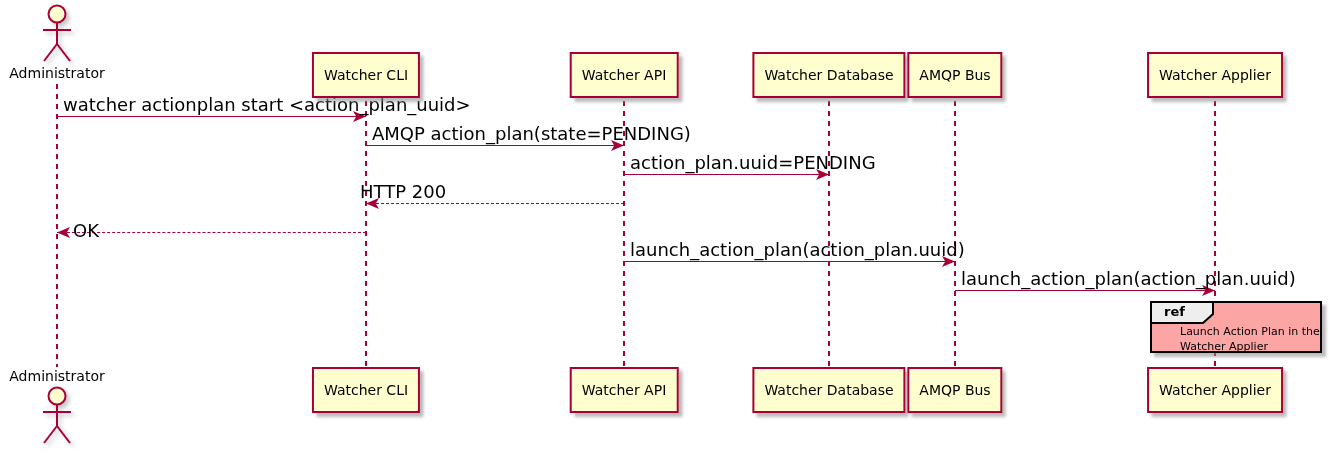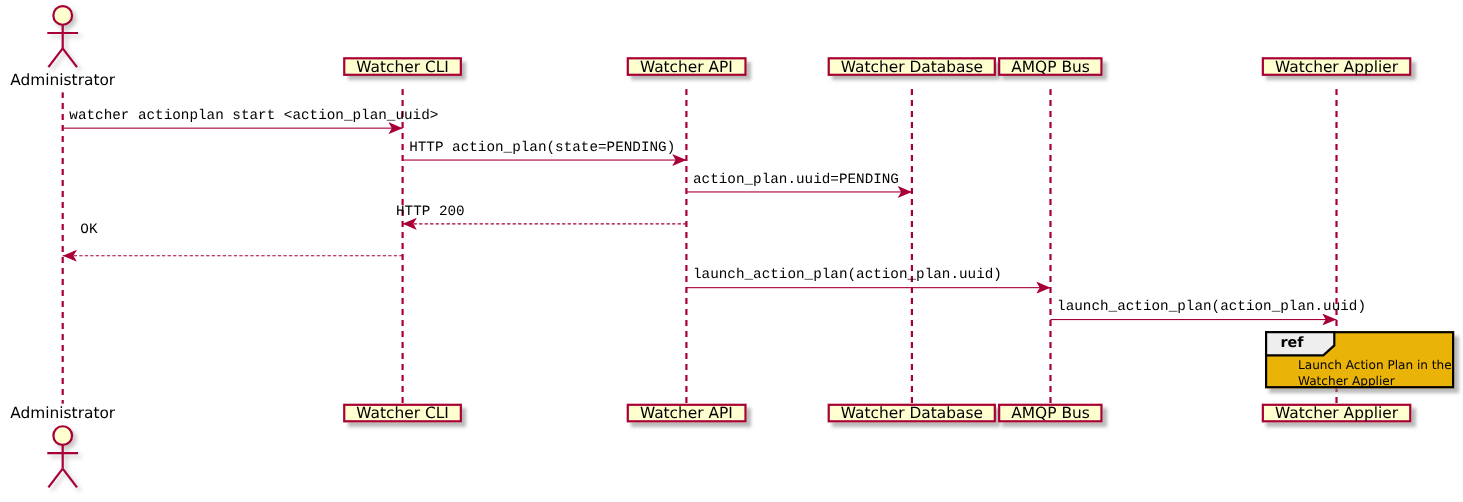--- a/index.html
+++ b/index.html
@@ -17,45 +17,45 @@
   }
   .lifeline{
     position:absolute;width:2px;
     background-image:repeating-linear-gradient(to bottom,
       var(--lifeline) 0px, var(--lifeline) 5px,
       transparent 5px, transparent 10px);
     z-index:0;
   }
   .pbox{
     position:absolute;transform:translateX(-50%);
-    box-sizing:border-box;height:17px;
+    box-sizing:border-box;height:46px;
     display:flex;align-items:center;justify-content:center;
     padding:0 10px;white-space:nowrap;
     background:var(--participant-fill);
     border:2px solid var(--participant-border);
     box-shadow:4px 4px 3px rgba(140,140,140,.6);
     font-size:14px;z-index:2;
   }
   .actor-figure{position:absolute;transform:translateX(-50%);z-index:2;}
   .actor-figure svg{display:block;filter:drop-shadow(3px 3px 2px rgba(140,140,140,.5));}
   .actor-label{
     position:absolute;transform:translateX(-50%);
     font-size:14px;white-space:nowrap;z-index:2;
   }
   .msg{position:absolute;left:0;top:0;z-index:1;}
   .msg-line{position:absolute;height:0;}
   .msg-line.solid{border-top:1px solid var(--arrow);}
   .msg-line.dashed{border-top:1px dashed var(--arrow);}
-  .msg-label{position:absolute;font-size:13px;white-space:nowrap;line-height:16px;font-family:Liberation Mono, monospace;}
+  .msg-label{position:absolute;font-size:18px;white-space:nowrap;line-height:16px;}
   .arrow-head{position:absolute;width:13px;height:11px;background:var(--arrow);}
   .arrow-head.right{clip-path:polygon(0 0,100% 50%,0 100%,25% 50%);}
   .arrow-head.left{clip-path:polygon(100% 0,0 50%,100% 100%,75% 50%);}
   .ref-box{
     position:absolute;left:1150px;top:301px;width:172px;height:52px;
-    box-sizing:border-box;background:#eab308;
+    box-sizing:border-box;background:#fca5a5;
     border:2px solid var(--ref-border);
     box-shadow:4px 4px 3px rgba(140,140,140,.6);
     z-index:3;
   }
   .ref-tab-svg{position:absolute;left:-2px;top:-2px;}
   .ref-keyword{
     position:absolute;left:12px;top:1px;
     font-size:13px;font-weight:bold;z-index:1;
   }
   .ref-text{
@@ -136,36 +136,36 @@
     </div>
     <div class="actor-label" style="left: 57px; top: 368px;">Administrator</div>
     <div class="msg">
       <div class="msg-line solid" style="left: 57px; top: 116px; width: 309px;"></div>
       <div class="arrow-head right" style="top: 111px; left: 353px;"></div>
       <div class="msg-label" style="left: 63px; top: 97px;">watcher actionplan start &lt;action_plan_uuid&gt;</div>
     </div>
     <div class="msg">
       <div class="msg-line solid" style="left: 366px; top: 145px; width: 258px;"></div>
       <div class="arrow-head right" style="top: 140px; left: 611px;"></div>
-      <div class="msg-label" style="left: 372px; top: 126px;">HTTP action_plan(state=PENDING)</div>
+      <div class="msg-label" style="left: 372px; top: 126px;">AMQP action_plan(state=PENDING)</div>
     </div>
     <div class="msg">
       <div class="msg-line solid" style="left: 624px; top: 174px; width: 205px;"></div>
       <div class="arrow-head right" style="top: 169px; left: 816px;"></div>
       <div class="msg-label" style="left: 630px; top: 155px;">action_plan.uuid=PENDING</div>
     </div>
     <div class="msg">
       <div class="msg-line dashed" style="left: 366px; top: 203px; width: 258px;"></div>
       <div class="arrow-head left" style="top: 198px; left: 366px;"></div>
       <div class="msg-label" style="left: 360px; top: 184px;">HTTP 200</div>
     </div>
     <div class="msg">
       <div class="msg-line dashed" style="left: 57px; top: 232px; width: 309px;"></div>
       <div class="arrow-head left" style="top: 227px; left: 57px;"></div>
-      <div class="msg-label" style="left: 73px; top: 201px;">OK</div>
+      <div class="msg-label" style="left: 73px; top: 223px;">OK</div>
     </div>
     <div class="msg">
       <div class="msg-line solid" style="left: 624px; top: 261px; width: 331px;"></div>
       <div class="arrow-head right" style="top: 256px; left: 942px;"></div>
       <div class="msg-label" style="left: 630px; top: 242px;">launch_action_plan(action_plan.uuid)</div>
     </div>
     <div class="msg">
       <div class="msg-line solid" style="left: 955px; top: 290px; width: 260px;"></div>
       <div class="arrow-head right" style="top: 285px; left: 1202px;"></div>
       <div class="msg-label" style="left: 961px; top: 271px;">launch_action_plan(action_plan.uuid)</div>

